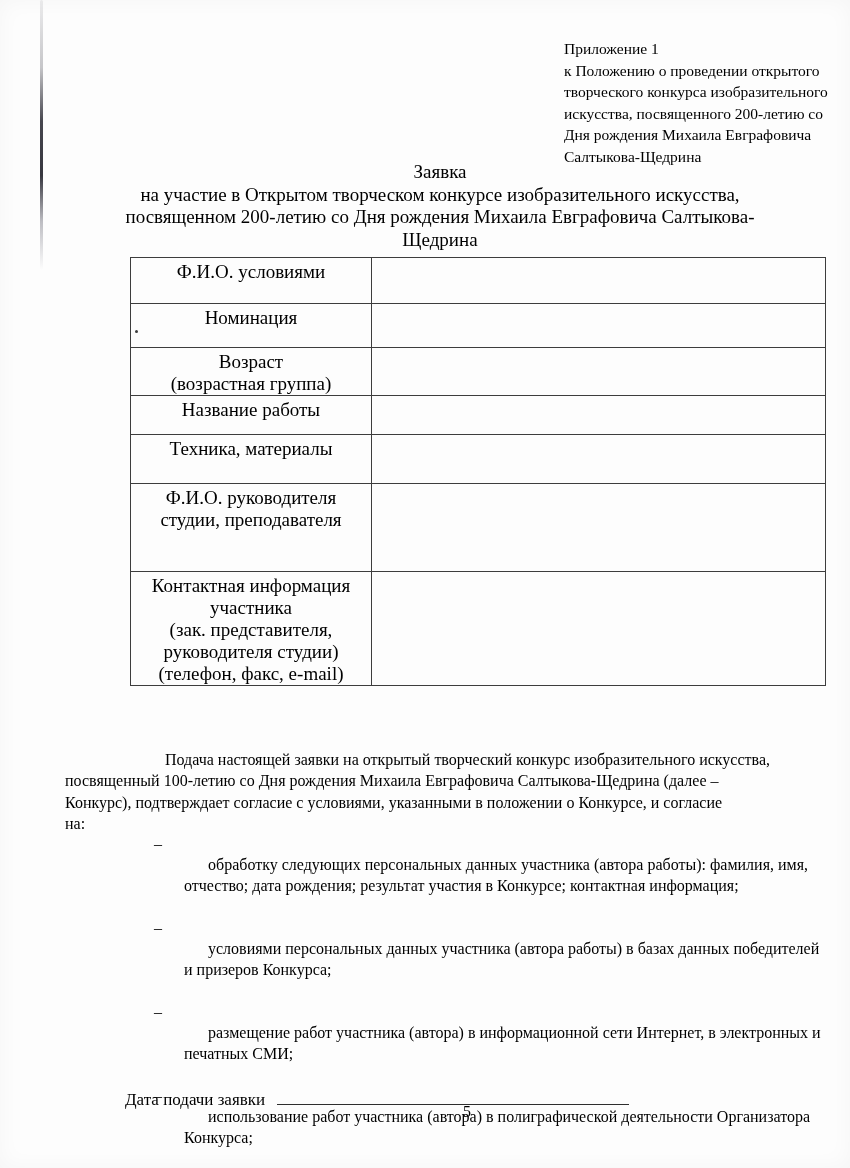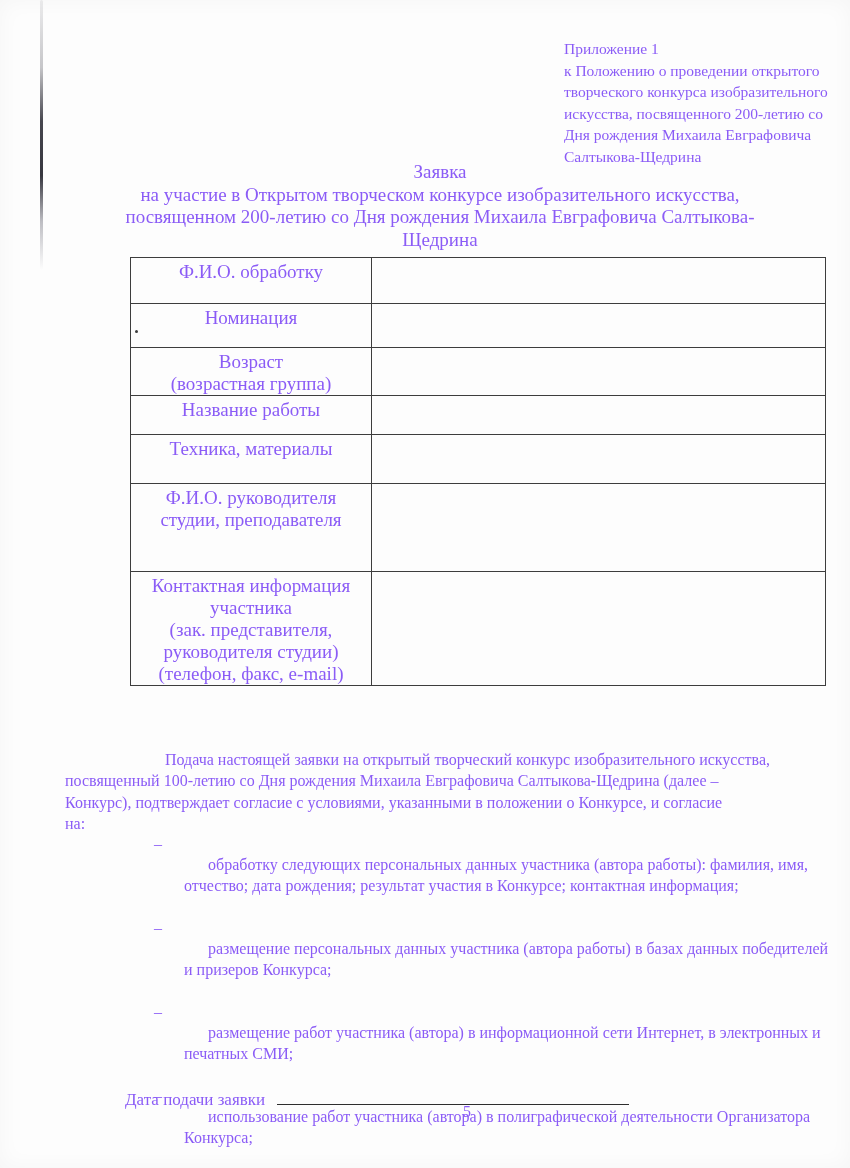--- a/index.html
+++ b/index.html
@@ -3,21 +3,21 @@
 <meta charset="utf-8">
 <style>
   html,body { margin:0; padding:0; background:#e9e9e9; }
   .page {
     position:relative;
     width:850px; height:1168px;
     margin:0 auto;
     background:#fdfdfd;
     overflow:hidden;
     font-family:"Liberation Serif","DejaVu Serif",serif;
-    color:#8b5cf6;
+    color:#000000;
     box-shadow: inset 0 0 22px rgba(0,0,0,0.035);
   }
   
   .streak {
     position:absolute; left:40px; top:0; width:2.5px; height:270px;
     background:linear-gradient(to bottom,
       rgba(90,90,100,0.10) 0%,
       rgba(70,70,80,0.30) 25%,
       rgba(25,25,35,0.80) 45%,
       rgba(20,20,30,0.85) 65%,
@@ -92,21 +92,21 @@
 Салтыкова-Щедрина</div>
 
   <div class="title">Заявка
 на участие в Открытом творческом конкурсе изобразительного искусства,
 посвященном 200-летию со Дня рождения Михаила Евграфовича Салтыкова-
 Щедрина</div>
 
   <table class="form-table">
     <tbody>
       <tr>
-        <td class="lbl">Ф.И.О. обработку</td>
+        <td class="lbl">Ф.И.О. условиями</td>
         <td class="val"></td>
       </tr>
       <tr>
         <td class="lbl">Номинация</td>
         <td class="val"></td>
       </tr>
       <tr>
         <td class="lbl">Возраст
 (возрастная группа)</td>
         <td class="val"></td>
@@ -139,21 +139,21 @@
 посвященный 100-летию со Дня рождения Михаила Евграфовича Салтыкова-Щедрина (далее –
 Конкурс), подтверждает согласие с условиями, указанными в положении о Конкурсе, и согласие
 на:</div>
 
   <div class="list">
     <div class="item">
       <span class="dash">–</span><span>обработку следующих персональных данных участника (автора работы): фамилия, имя,
 отчество; дата рождения; результат участия в Конкурсе; контактная информация;</span>
     </div>
     <div class="item">
-      <span class="dash">–</span><span>размещение персональных данных участника (автора работы) в базах данных победителей
+      <span class="dash">–</span><span>условиями персональных данных участника (автора работы) в базах данных победителей
 и призеров Конкурса;</span>
     </div>
     <div class="item">
       <span class="dash">–</span><span>размещение работ участника (автора) в информационной сети Интернет, в электронных и
 печатных СМИ;</span>
     </div>
     <div class="item">
       <span class="dash">–</span><span>использование работ участника (автора) в полиграфической деятельности Организатора
 Конкурса;</span>
     </div>

